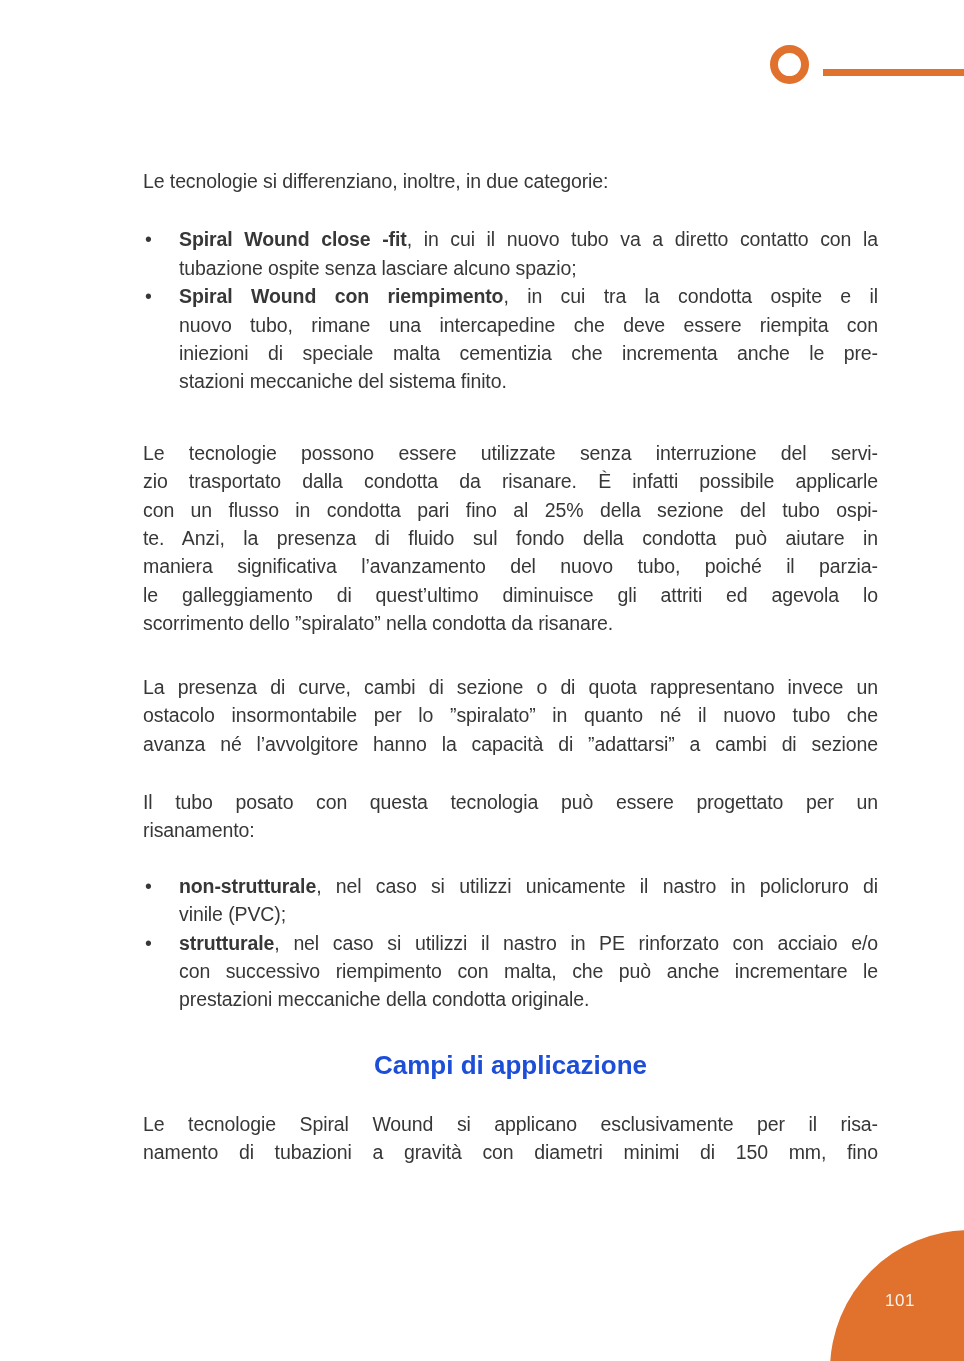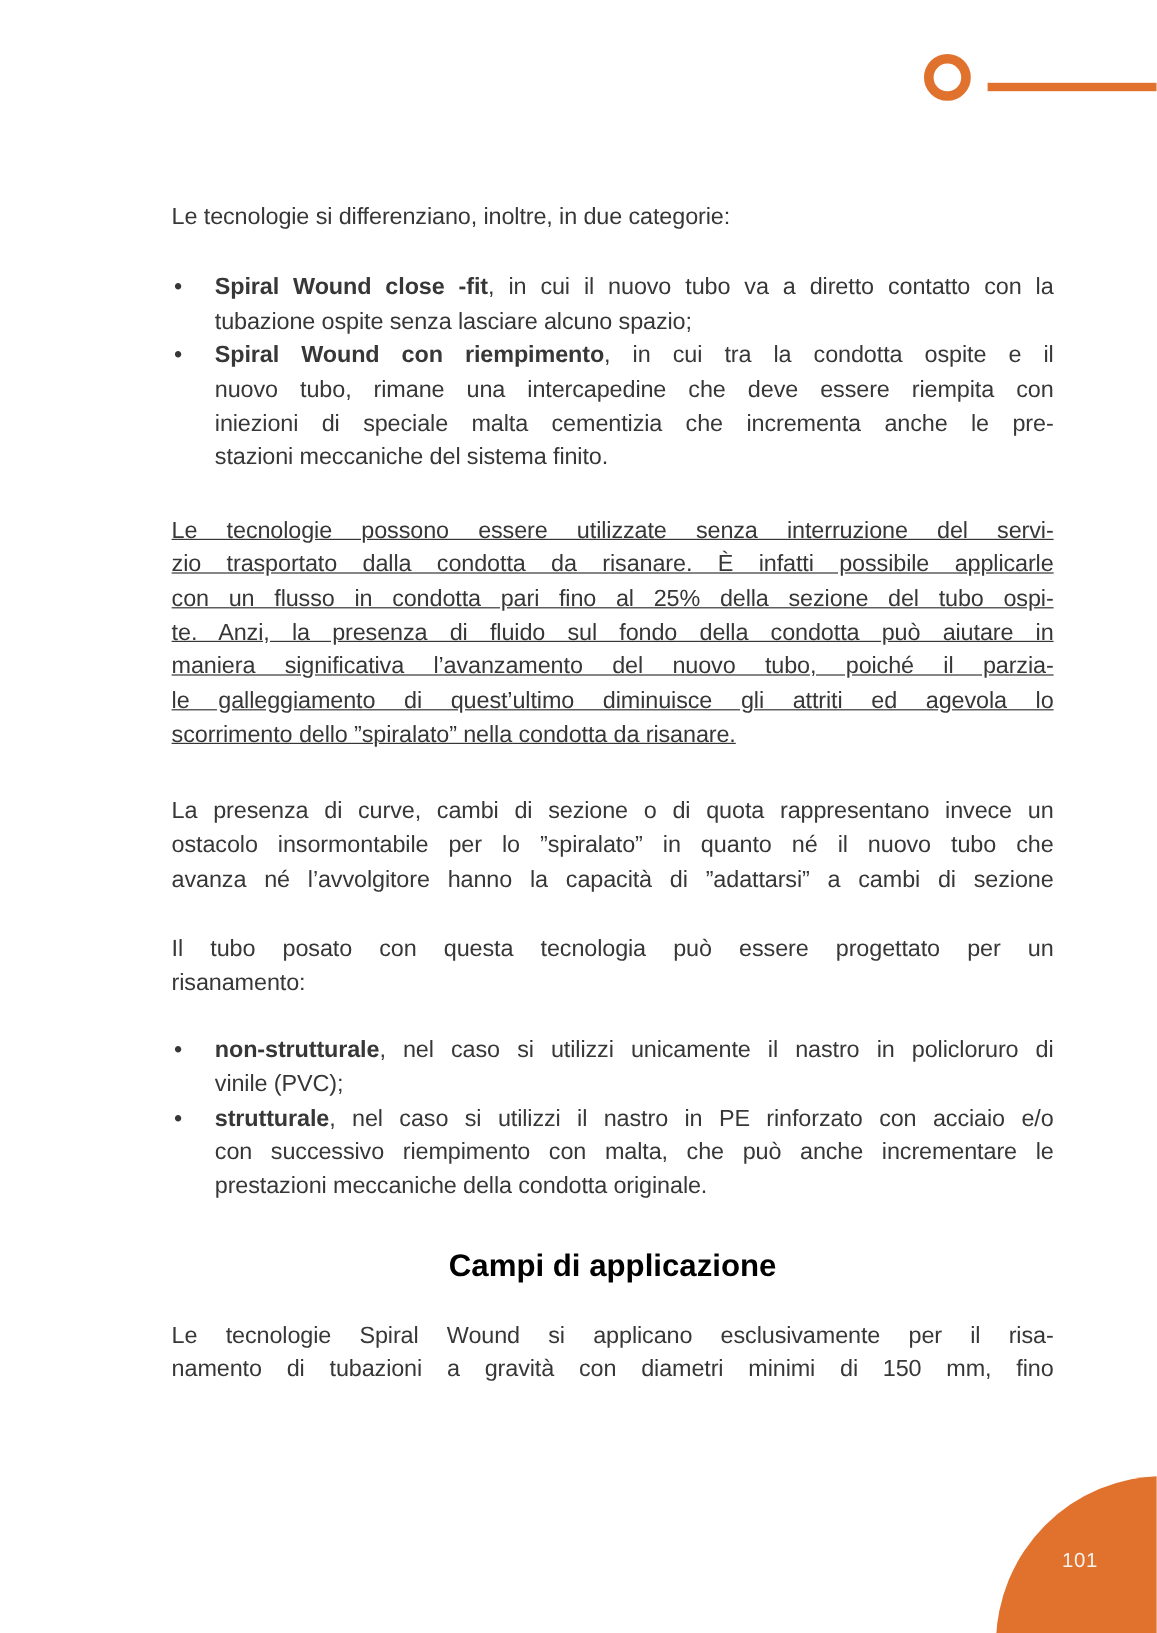--- a/index.html
+++ b/index.html
@@ -38,32 +38,32 @@
     letter-spacing: -0.1px;
   }
   .tline { text-align: left; white-space: normal; }
   .jline { text-align: justify; text-align-last: justify; }
   .para { margin: 0; }
   .bullet-list { margin: 0; }
   .bullet-item { position: relative; padding-left: 36px; }
   .bullet-marker { position: absolute; left: 2px; top: 0; line-height: 28.4px; }
   b { font-weight: bold; }
   .gap-a { margin-top: 30px; }
-  .gap-b { margin-top: 32px; text-decoration: underline; }
+  .gap-b { margin-top: 43px; }
   .gap-c { margin-top: 35px; }
   .gap-d { margin-top: 30px; }
   .gap-e { margin-top: 27px; }
   .section-heading {
     margin-top: 34px;
     font-size: 26px;
     line-height: 34px;
     font-weight: 600;
     letter-spacing: 0;
     text-align: center;
-    color: #000000;
+    color: #1d4ed8;
   }
   .gap-after-heading { margin-top: 28px; }
   
   .page-badge {
     position: absolute;
     left: 830px; top: 1230px;
     width: 280px; height: 280px;
     border-radius: 50%;
     background: var(--accent);
   }

